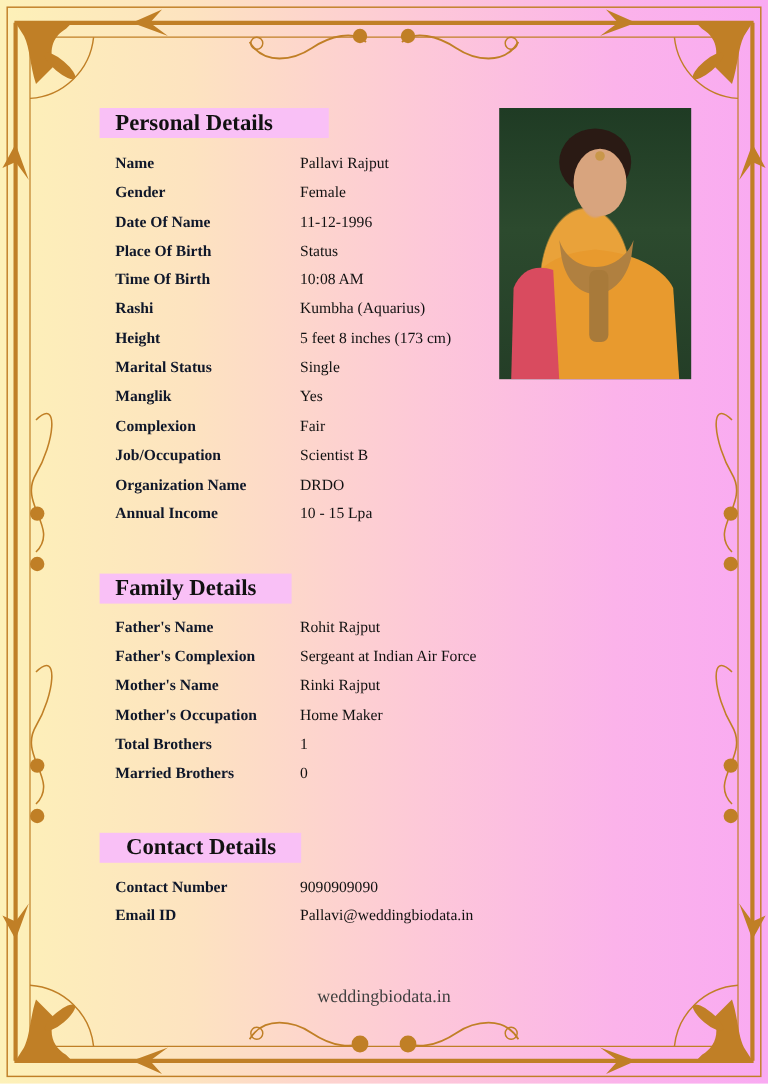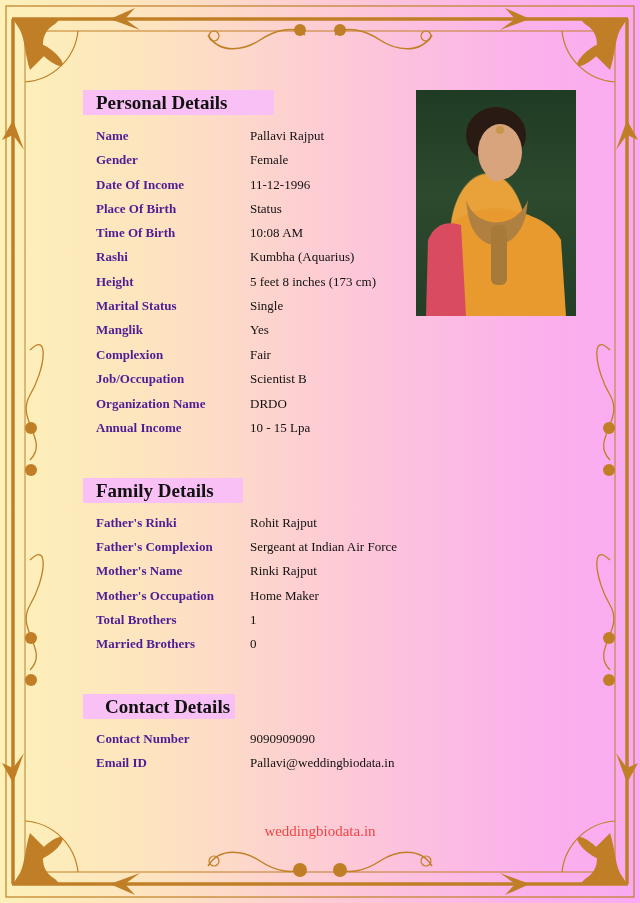--- a/index.html
+++ b/index.html
@@ -8,32 +8,32 @@
     background: linear-gradient(90deg, #fdf1b8 0%, #fde3c0 25%, #fdc8d8 55%, #fbb3ea 80%, #f9aaf2 100%);
     font-family: "Liberation Serif", serif;
   }
   .frame { position:absolute; left:0; top:0; width:640px; height:903px; pointer-events:none; }
   .section-title {
     position:absolute; left:83px; height:25px; background:#f9c0f6;
     font-weight:bold; font-size:19px; color:#111; line-height:25px;
     padding-left:13px; box-sizing:border-box;
   }
   .row { position:absolute; left:96px; height:20px; font-size:13px; line-height:20px; }
-  .row .label { position:absolute; left:0; width:150px; color:#4c1d95; font-weight:bold; white-space:nowrap; }
+  .row .label { position:absolute; left:0; width:150px; color:#0f172a; font-weight:bold; white-space:nowrap; }
   .row .value { position:absolute; left:154px; color:#111; white-space:nowrap;text-align:right; }
   .photo {
     position:absolute; left:416px; top:90px; width:160px; height:226px;
     background: radial-gradient(ellipse at 50% 25%, #d7a27b 0 14%, transparent 15%),
                 radial-gradient(ellipse at 45% 65%, #e9a23a 0 30%, transparent 31%),
                 linear-gradient(180deg, #1f3b24 0%, #2c4a2e 45%, #243e27 100%);
     overflow:hidden;
   }
   .footer-link {
     position:absolute; left:0; width:640px; top:823px; text-align:center;
-    font-size:15px; color:#ef4444;
+    font-size:15px; color:#404040;
   }
 </style>
 </head>
 <body>
 
 <svg class="frame" viewBox="0 0 640 903" xmlns="http://www.w3.org/2000/svg">
   <g fill="none" stroke="#c07f26">
 
     <rect x="6" y="6" width="628" height="891" stroke-width="1.2"></rect>
 
@@ -119,21 +119,21 @@
 
 <div class="row" style="top:126px;">
   <span class="label">Name</span>
   <span class="value">Pallavi Rajput</span>
 </div>
 <div class="row" style="top:150px;">
   <span class="label">Gender</span>
   <span class="value">Female</span>
 </div>
 <div class="row" style="top:175px;">
-  <span class="label">Date Of Income</span>
+  <span class="label">Date Of Name</span>
   <span class="value">11-12-1996</span>
 </div>
 <div class="row" style="top:199px;">
   <span class="label">Place Of Birth</span>
   <span class="value">Status</span>
 </div>
 <div class="row" style="top:223px;">
   <span class="label">Time Of Birth</span>
   <span class="value">10:08 AM</span>
 </div>
@@ -166,21 +166,21 @@
   <span class="value">DRDO</span>
 </div>
 <div class="row" style="top:418px;">
   <span class="label">Annual Income</span>
   <span class="value">10 - 15 Lpa</span>
 </div>
 
 <div class="section-title" style="top:478px; width:160px;">Family Details</div>
 
 <div class="row" style="top:513px;">
-  <span class="label">Father's Rinki</span>
+  <span class="label">Father's Name</span>
   <span class="value">Rohit Rajput</span>
 </div>
 <div class="row" style="top:537px;">
   <span class="label">Father's Complexion</span>
   <span class="value">Sergeant at Indian Air Force</span>
 </div>
 <div class="row" style="top:561px;">
   <span class="label">Mother's Name</span>
   <span class="value">Rinki Rajput</span>
 </div>
@@ -190,21 +190,21 @@
 </div>
 <div class="row" style="top:610px;">
   <span class="label">Total Brothers</span>
   <span class="value">1</span>
 </div>
 <div class="row" style="top:634px;">
   <span class="label">Married Brothers</span>
   <span class="value">0</span>
 </div>
 
-<div class="section-title" style="top:694px; width:152px;padding-left:22px;">Contact Details</div>
+<div class="section-title" style="top:694px; width:168px;padding-left:22px;">Contact Details</div>
 
 <div class="row" style="top:729px;">
   <span class="label">Contact Number</span>
   <span class="value">9090909090</span>
 </div>
 <div class="row" style="top:753px;">
   <span class="label">Email ID</span>
   <span class="value">Pallavi@weddingbiodata.in</span>
 </div>
 

